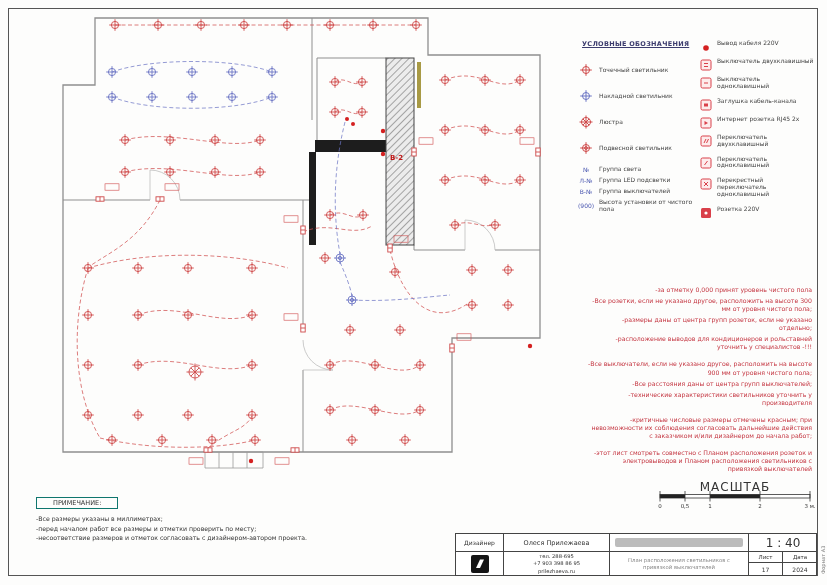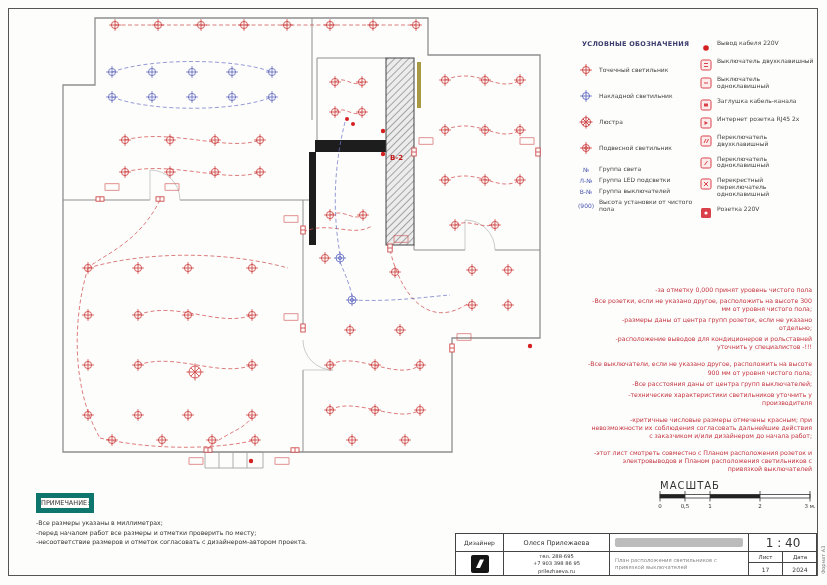--- a/index.html
+++ b/index.html
@@ -3,51 +3,51 @@
 <meta charset="utf-8">
 <style>
   *{margin:0;padding:0;box-sizing:border-box}
   html,body{width:827px;height:585px}
   body{position:relative;background:#f6f6f3;font-family:"DejaVu Sans",sans-serif;overflow:hidden}
   .sheet{position:absolute;inset:0;background:#fdfdfc}
   .frame{position:absolute;left:8px;top:8px;width:810px;height:568px;border:1px solid #555}
   .plan-svg{position:absolute;left:0;top:0}
 
   
-  .legend-title{position:absolute;left:582px;top:40px;font-size:6.5px;font-weight:bold;color:#3c3c6e;letter-spacing:.3px}
+  .legend-title{position:absolute;left:582px;top:40px;font-size:6.5px;font-weight:bold;color:#3c3c6e;text-decoration:underline;letter-spacing:.3px}
   .legend-left{position:absolute;left:578px;top:62px;width:120px;display:flex;flex-direction:column}
   .lrow{display:flex;align-items:center;margin-bottom:10px}
   .lrow.compact{margin-bottom:4px}
   .licon{width:16px;height:16px;flex:0 0 16px;margin-right:5px;display:flex;align-items:center;justify-content:center}
   .lprefix{width:16px;flex:0 0 16px;margin-right:5px;font-size:6px;color:#4a57b0;text-align:center}
   .llabel{font-size:6px;color:#444;line-height:1.15}
   .legend-right{position:absolute;left:700px;top:38px;width:114px;display:flex;flex-direction:column;row-gap:6px}
   .rrow{display:flex;align-items:flex-start}
   .ricon{width:12px;height:12px;flex:0 0 12px;margin-right:5px}
   .rlabel{font-size:6px;color:#444;line-height:1.15;padding-top:2px}
 
   
   .red-notes{position:absolute;left:588px;top:286px;width:224px;text-align:right;color:#c43540}
   .note-line{font-size:6.2px;line-height:1.3;margin-bottom:3px}
   .gap{margin-top:9px}
 
   
   .scalebar{position:absolute;left:660px;top:480px;width:150px;height:36px}
-  .scale-title{font-size:10px;color:#333;text-align:left;letter-spacing:1px}
+  .scale-title{font-size:12px;color:#333;text-align:center;letter-spacing:1px}
   .scale-labels{position:absolute;top:23px;left:0;width:150px;height:9px;font-size:5.5px;color:#333}
   .scale-labels span{position:absolute;transform:translateX(-50%);white-space:nowrap}
 
   
   .note-block{position:absolute;left:36px;top:490px;width:300px;color:#333}
-  .note-title{display:inline-block;border:5px solid #0f766e;padding:1px 0;font-size:6.5px;margin-bottom:5px}
+  .note-title{display:inline-block;border:1px solid #0f766e;padding:1px 16px;font-size:6.5px;margin-bottom:5px}
   .note-lines div{font-size:6.2px;line-height:1.55}
 
   
   .title-block{position:absolute;left:455px;top:533px;width:362px;height:43px;border:1px solid #444;background:#fff}
-  .cell{position:absolute;color:#333;display:flex;align-items:center;justify-content:center;}
+  .cell{position:absolute;color:#333;display:flex;align-items:center;justify-content:center;text-align:center}
   .br{border-right:1px solid #444}
   .bb{border-bottom:1px solid #444}
   .redact{width:128px;height:9px;background:#bcbcbc;border-radius:2px}
   .contacts{font-size:5.2px;line-height:1.4;color:#333}
   .dtitle{font-size:5.3px;color:#888;padding:0 5px;line-height:1.25}
   .format-label{position:absolute;left:820px;top:574px;font-size:5px;color:#777;transform:rotate(-90deg);transform-origin:0 0;white-space:nowrap}
 </style>
 </head>
 <body>
 

